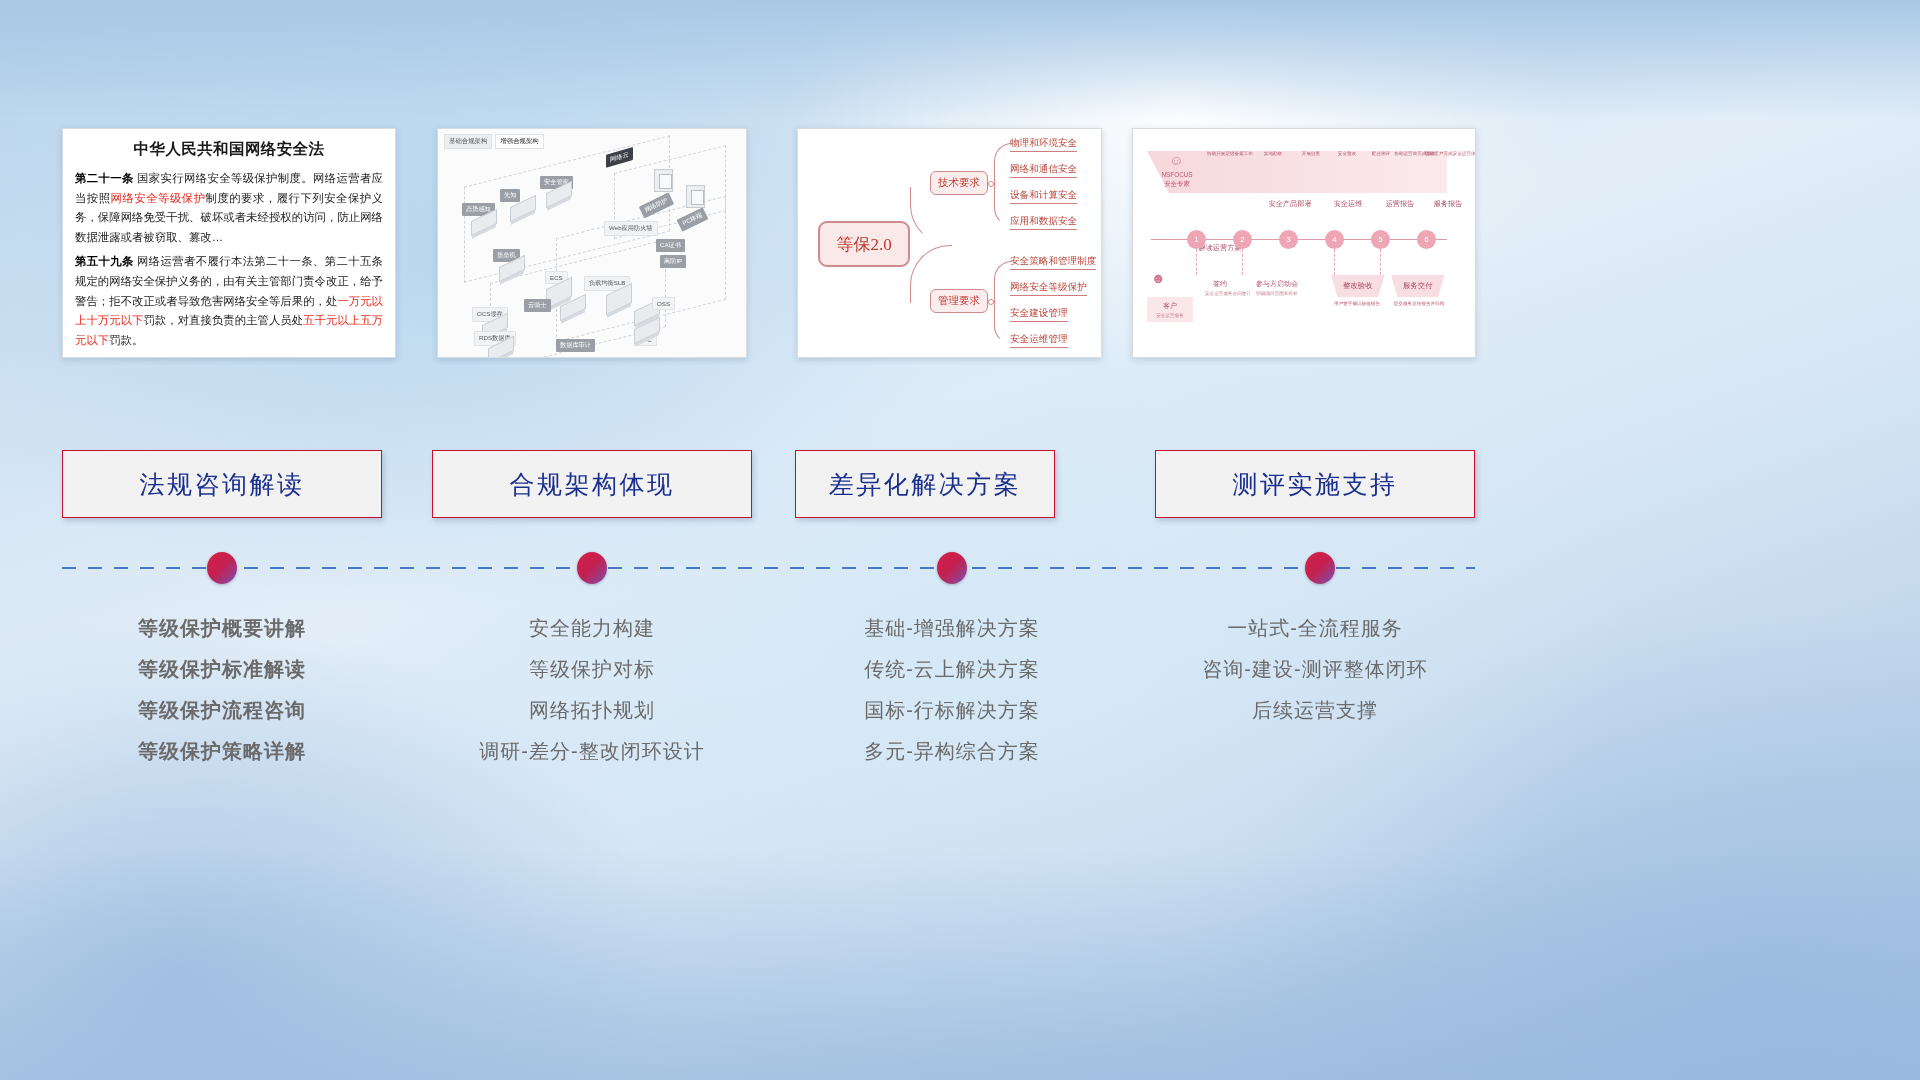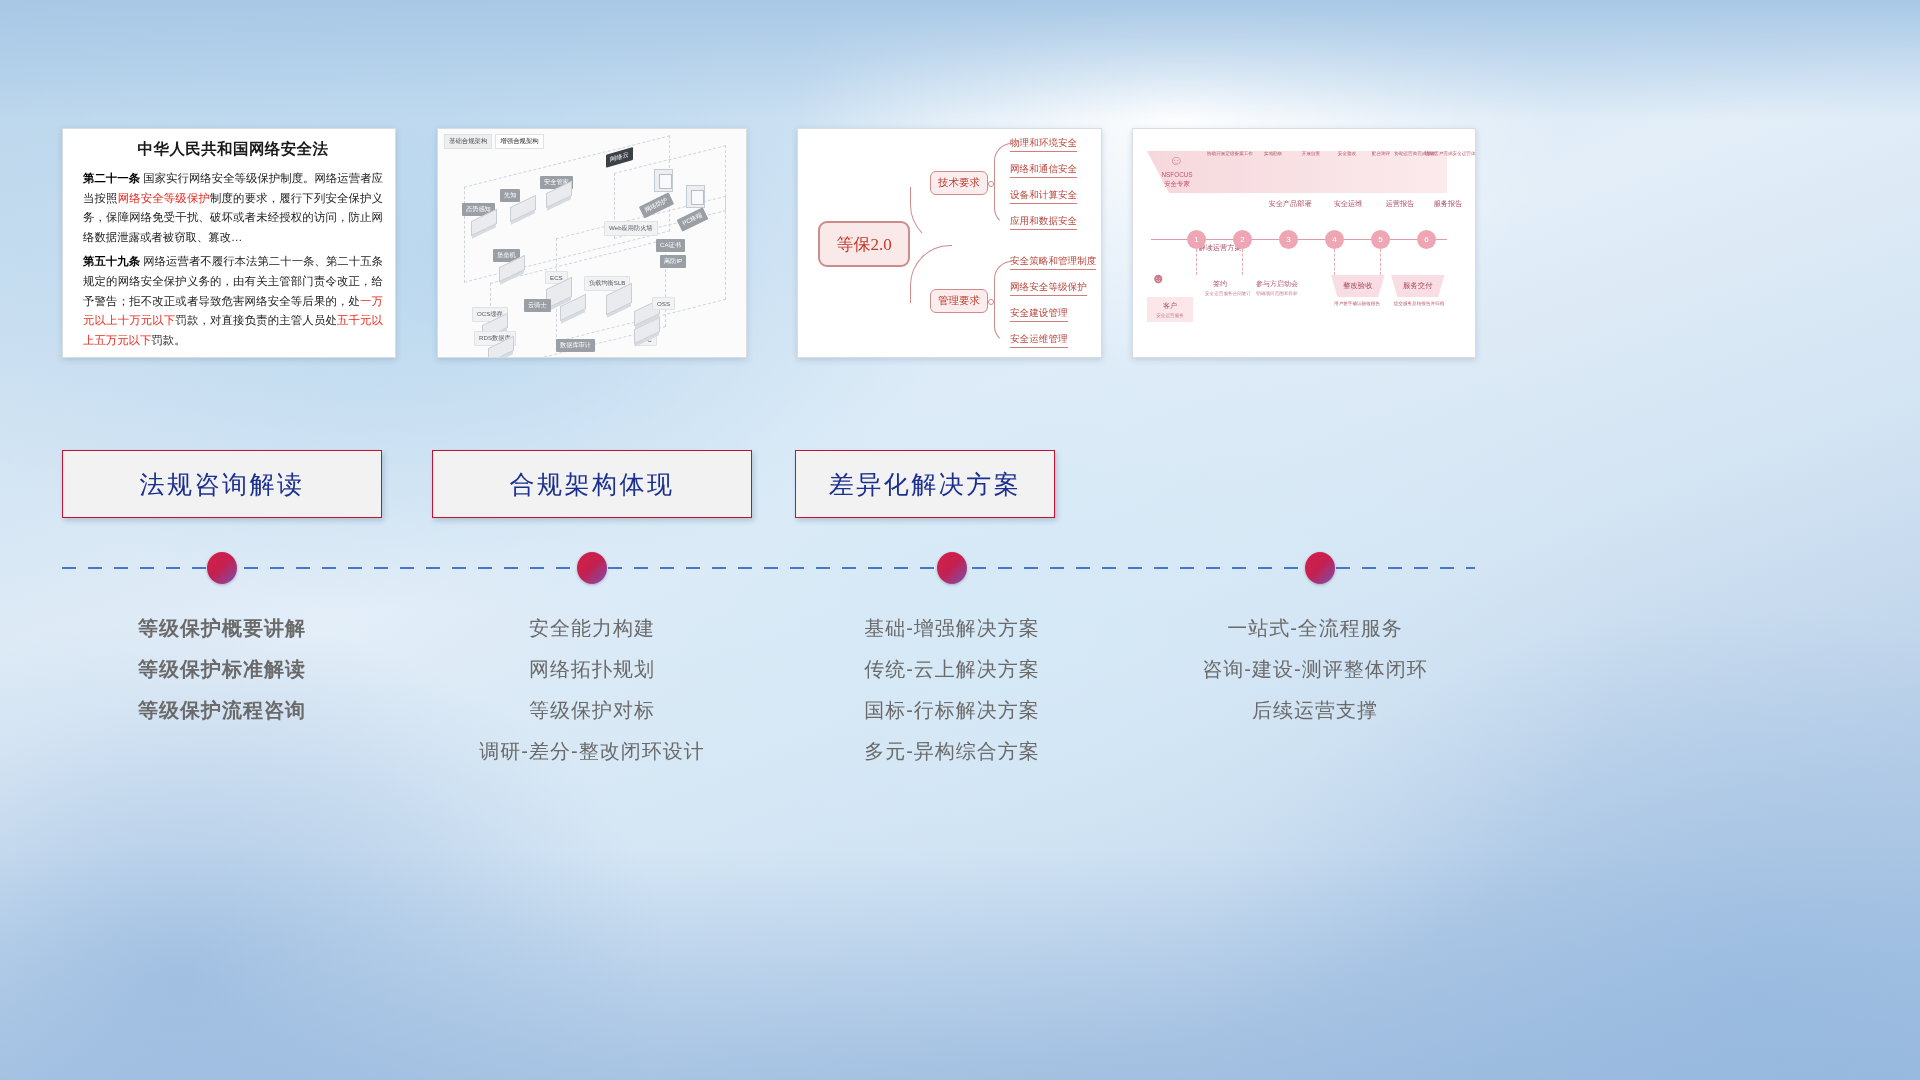--- a/index.html
+++ b/index.html
@@ -39,21 +39,21 @@
     border:1px solid #d8dde2;
     box-shadow:0 2px 6px rgba(40,70,110,0.18);
     overflow:hidden;
   }
   .shot-1 { left:62px;   width:334px; }
   .shot-2 { left:437px;  width:310px; }
   .shot-3 { left:797px;  width:305px; }
   .shot-4 { left:1132px; width:344px; }
 
   
-  .law { padding:10px 12px 8px 12px; height:100%;margin-left:8px; }
+  .law { padding:10px 12px 8px 12px; height:100%; }
   .law-title {
     text-align:center; font-weight:bold; color:#1a1a1a;
     font-size:15.5px; letter-spacing:0.4px; margin-bottom:9px;
   }
   .law-p {
     font-size:11.4px; line-height:1.72; color:#222; text-align:justify;
     margin-bottom:5px;
   }
   .law-p b { font-weight:bold; color:#000; }
   .law-red { color:#e8271c; }
@@ -371,36 +371,40 @@
 
   <div class="banner bn-1">
     <span>法规咨询解读</span>
   </div>
   <div class="banner bn-2">
     <span>合规架构体现</span>
   </div>
   <div class="banner bn-3">
     <span>差异化解决方案</span>
   </div>
+  <div class="banner bn-4">
+    <span>测评实施支持</span>
+  </div>
 
   <div class="timeline"></div>
   <div class="tl-dot dot-1"></div>
   <div class="tl-dot dot-2"></div>
   <div class="tl-dot dot-3"></div>
   <div class="tl-dot dot-4"></div>
 
   <div class="col cl-1">
     <div>等级保护概要讲解</div>
     <div>等级保护标准解读</div>
     <div>等级保护流程咨询</div>
+    <div>等级保护策略详解</div>
   </div>
   <div class="col cl-2">
     <div>安全能力构建</div>
+    <div>等级保护对标</div>
     <div>网络拓扑规划</div>
-    <div>等级保护对标</div>
     <div>调研-差分-整改闭环设计</div>
   </div>
   <div class="col cl-3">
     <div>基础-增强解决方案</div>
     <div>传统-云上解决方案</div>
     <div>国标-行标解决方案</div>
     <div>多元-异构综合方案</div>
   </div>
   <div class="col cl-4" style="top:608px;">
     <div>一站式-全流程服务</div>

